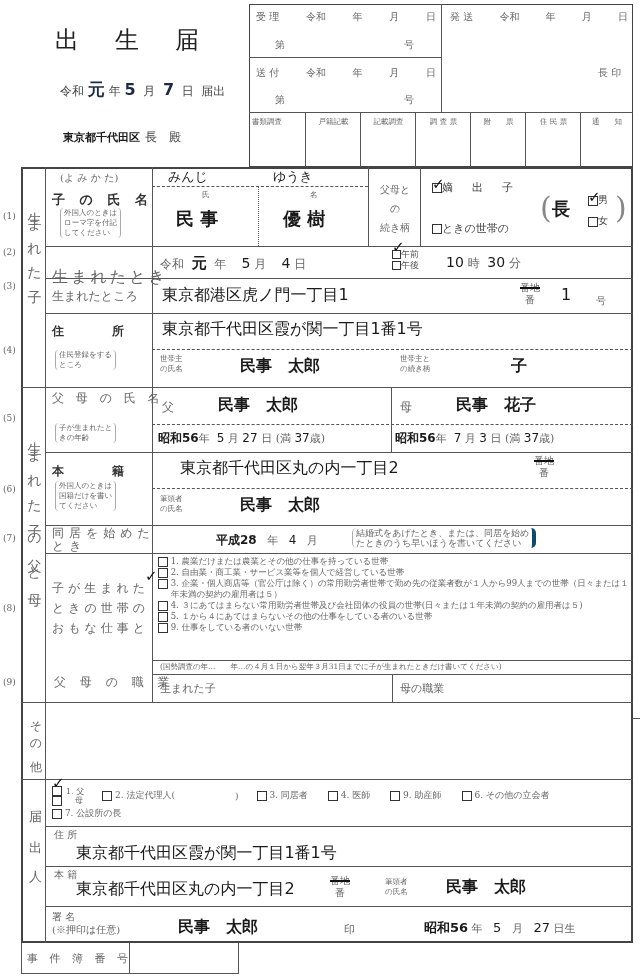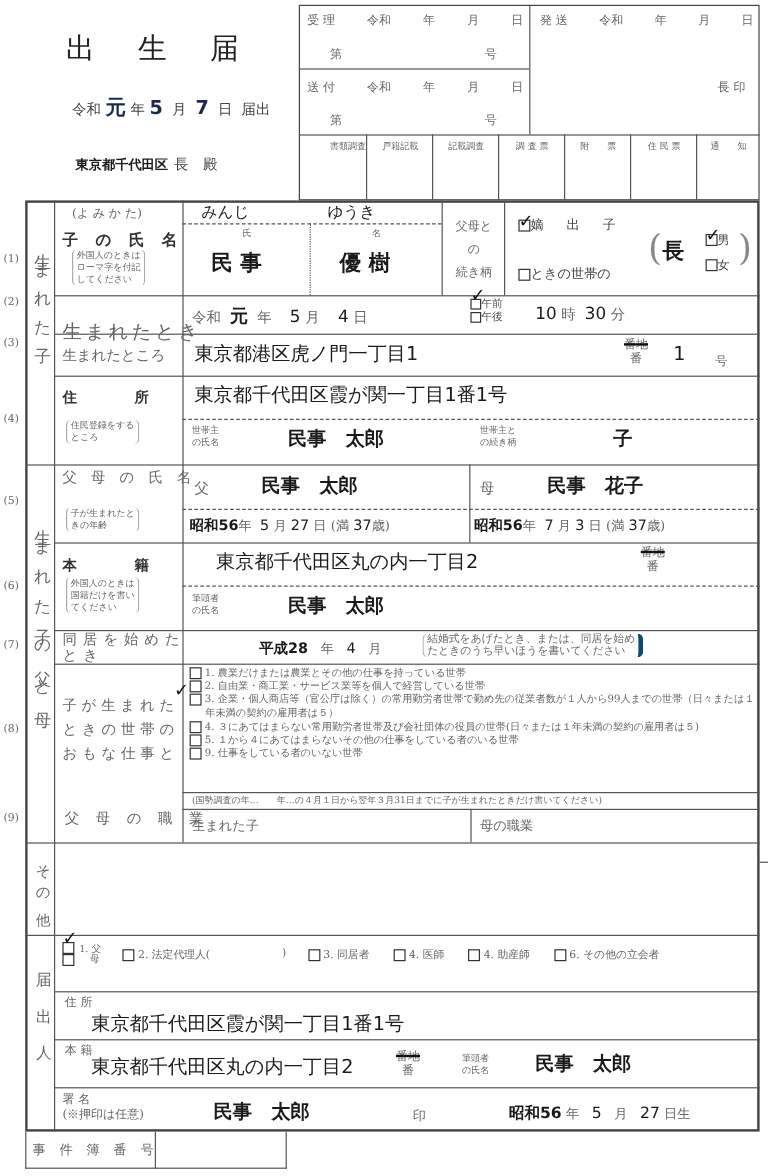--- a/index.html
+++ b/index.html
@@ -76,21 +76,21 @@
 
 <div class="abs gray" style="left:450px;top:10px;width:178px;font-size:10px;display:flex;justify-content:space-between;">
   <span>発 送</span>
   <span>令和</span>
   <span>年</span>
   <span>月</span>
   <span>日</span>
 </div>
 <div class="abs gray" style="left:598px;top:66px;font-size:10px;">長 印</div>
 
-<div class="abs gray tiny" style="left:252px;top:117px;width:53px;text-align:right;">書類調査</div>
+<div class="abs gray tiny" style="left:252px;top:117px;width:53px;text-align:left;">書類調査</div>
 <div class="abs gray tiny" style="left:307px;top:117px;width:53px;text-align:center;">戸籍記載</div>
 <div class="abs gray tiny" style="left:362px;top:117px;width:53px;text-align:center;">記載調査</div>
 <div class="abs gray tiny" style="left:417px;top:117px;width:53px;text-align:center;">調 査 票</div>
 <div class="abs gray tiny" style="left:472px;top:117px;width:53px;text-align:center;">附　　票</div>
 <div class="abs gray tiny" style="left:527px;top:117px;width:53px;text-align:center;">住 民 票</div>
 <div class="abs gray tiny" style="left:582px;top:117px;width:50px;text-align:center;">通　　知</div>
 
 <div class="box thick" style="left:21px;top:167px;width:612px;height:776px;"></div>
 
 <div class="vl" style="left:45px;top:167px;height:776px;"></div>
@@ -317,24 +317,25 @@
     </div>
     <span style="width:10px;"></span>
     <span><span class="cb"></span> <span>2. 法定代理人(</span></span>
     <span style="width:52px;"></span>
     <span>)</span>
     <span style="width:10px;"></span>
     <span><span class="cb"></span> <span>3. 同居者</span></span>
     <span style="width:12px;"></span>
     <span><span class="cb"></span> <span>4. 医師</span></span>
     <span style="width:12px;"></span>
-    <span><span class="cb"></span> <span>4. 助産師</span></span>
+    <span><span class="cb"></span> <span>9. 助産師</span></span>
     <span style="width:12px;"></span>
     <span><span class="cb"></span> <span>6. その他の立会者</span></span>
   </div>
+  <div style="margin-top:1px;"><span class="cb"></span> <span>7. 公設所の長</span></div>
 </div>
 
 <div class="abs gray" style="left:54px;top:828px;font-size:10px;">住 所</div>
 <div class="abs ink" style="left:76px;top:843px;font-size:16px;">東京都千代田区霞が関一丁目1番1号</div>
 
 <div class="abs gray" style="left:54px;top:868px;font-size:10px;">本 籍</div>
 <div class="abs ink" style="left:76px;top:879px;font-size:16px;">東京都千代田区丸の内一丁目2</div>
 <div class="abs gray" style="left:330px;top:875px;font-size:10px;line-height:12px;text-align:center;">
   <div class="strike">番地</div>
   <div>番</div>

